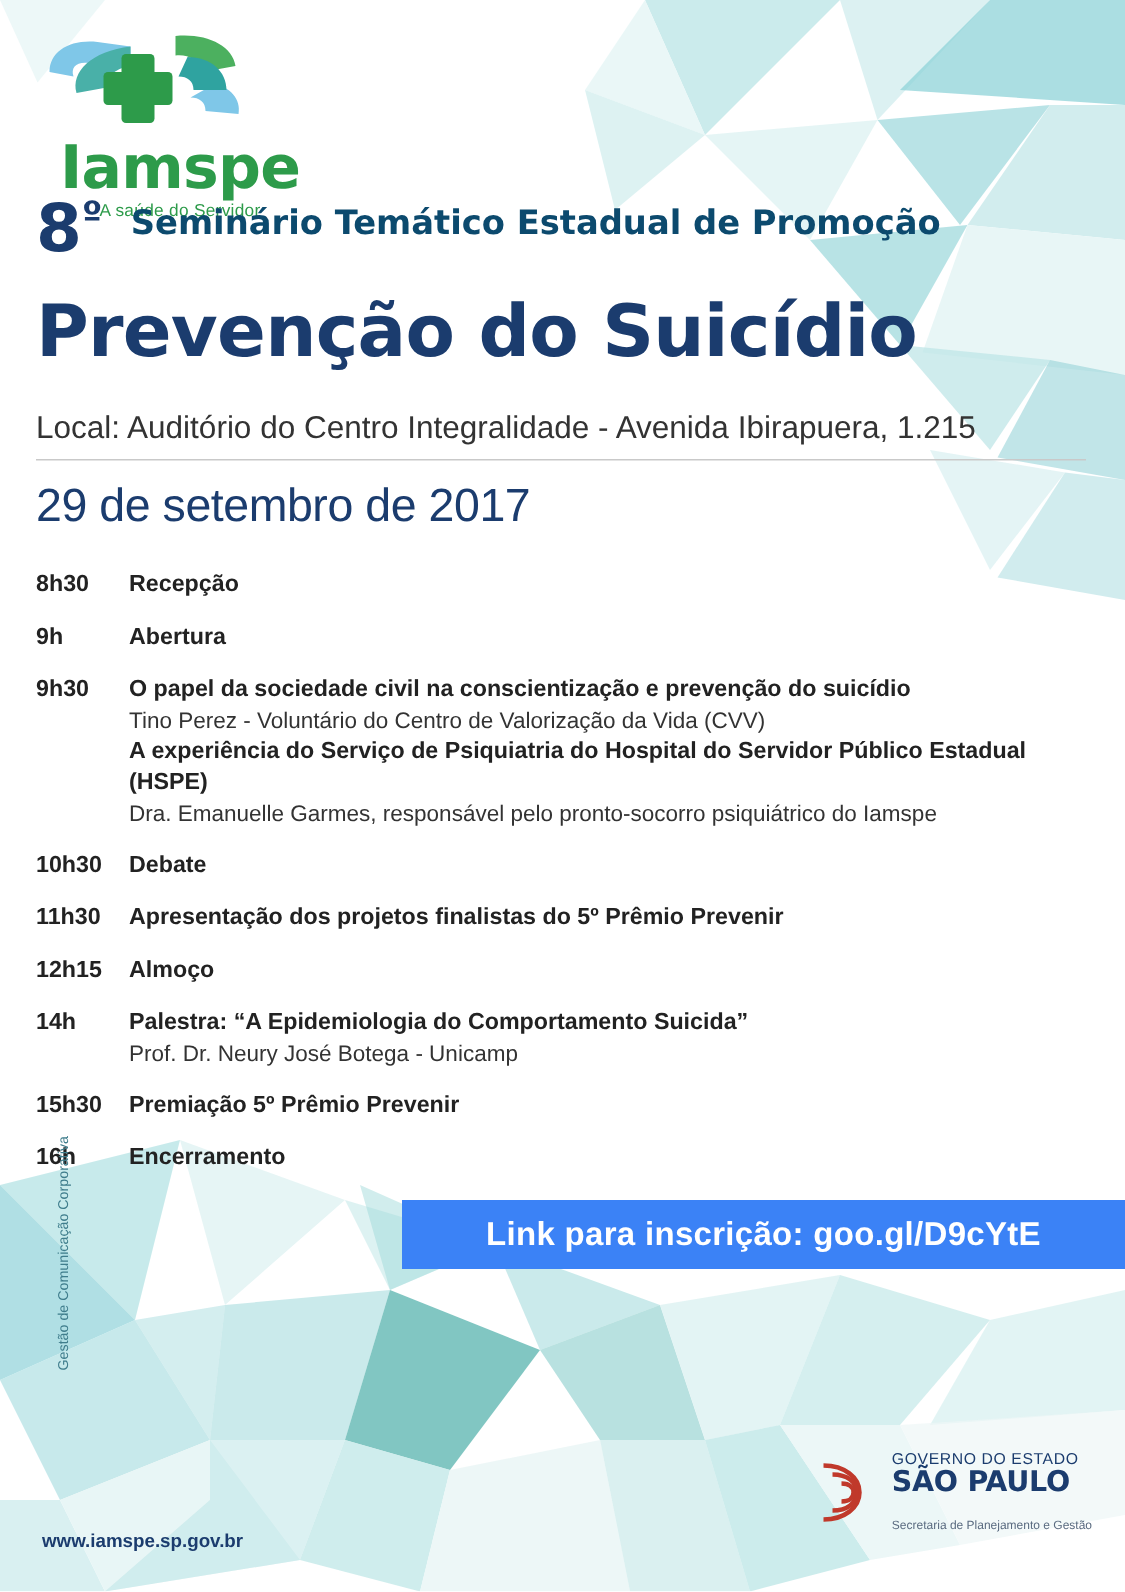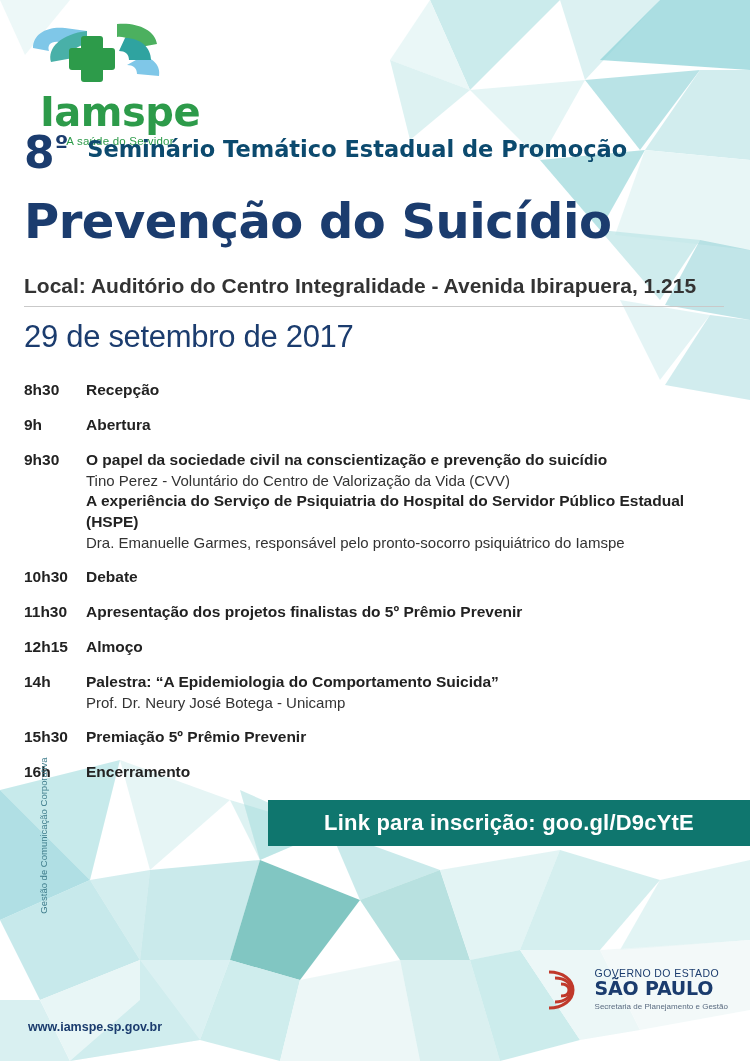--- a/index.html
+++ b/index.html
@@ -95,21 +95,20 @@
     color: #1b3c6e;
     letter-spacing: -0.5px;
     margin-top: 22px;
     line-height: 1.05;
   }
   .local {
     font-family: "Liberation Sans", sans-serif;
     font-size: 21px;
     color: #333333;
     margin-top: 28px;
-    font-weight: bold;
   }
   .hr {
     border: 0;
     border-top: 1px solid #c9c9c9;
     margin: 8px 0 0 0;
     width: 700px;
   }
   .date {
     font-family: "Liberation Sans", sans-serif;
     font-size: 31px;
@@ -154,21 +153,21 @@
     color: #333333;
     line-height: 1.35;
   }
   
   .link-banner {
     position: absolute;
     left: 268px;
     top: 800px;
     width: 482px;
     height: 46px;
-    background: #0f766e;
+    background: #3b82f6;
     z-index: 4;
     display: flex;
     align-items: center;
     justify-content: center;
   }
   .link-banner span {
     font-family: "Liberation Sans", sans-serif;
     font-weight: bold;
     font-size: 22px;
     color: #ffffff;
@@ -228,21 +227,21 @@
     font-weight: bold;
     font-size: 19px;
     color: #1b3c6e;
     letter-spacing: -0.2px;
     line-height: 1;
   }
   .gov-l3 {
     font-family: "Liberation Sans", sans-serif;
     font-size: 8px;
     color: #5a6b80;
-    margin-top: 4px;
+    margin-top: 14px;
     line-height: 1.25;
     text-align: center;
   }
 </style>
 </head>
 <body>
 
 <div class="poster">
 
   <svg class="bg-poly" viewBox="0 0 750 1061" preserveAspectRatio="none">

